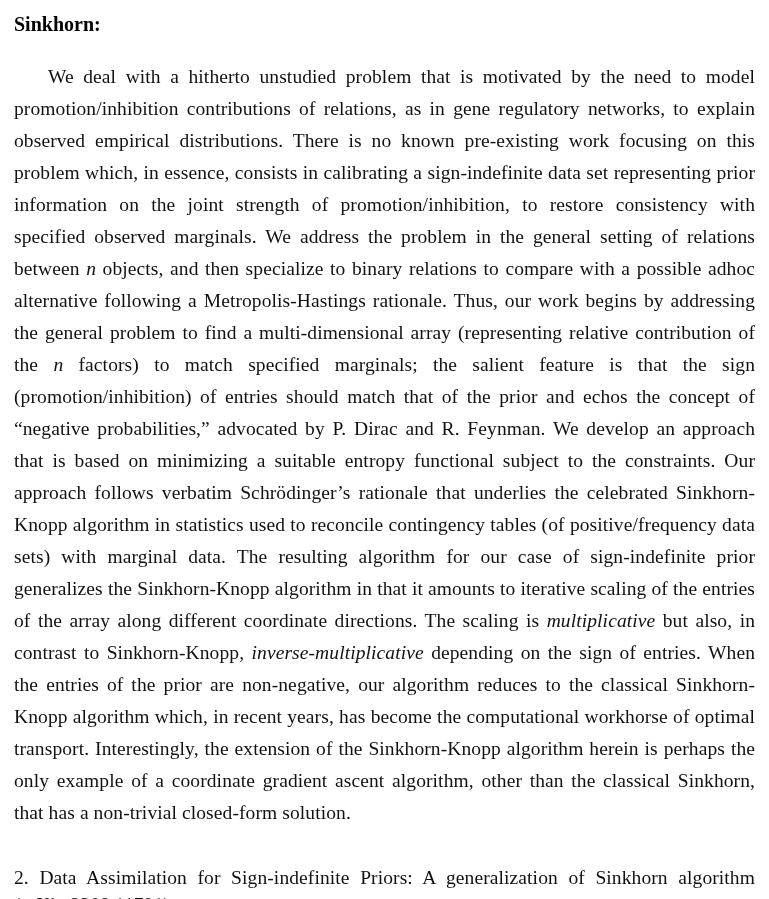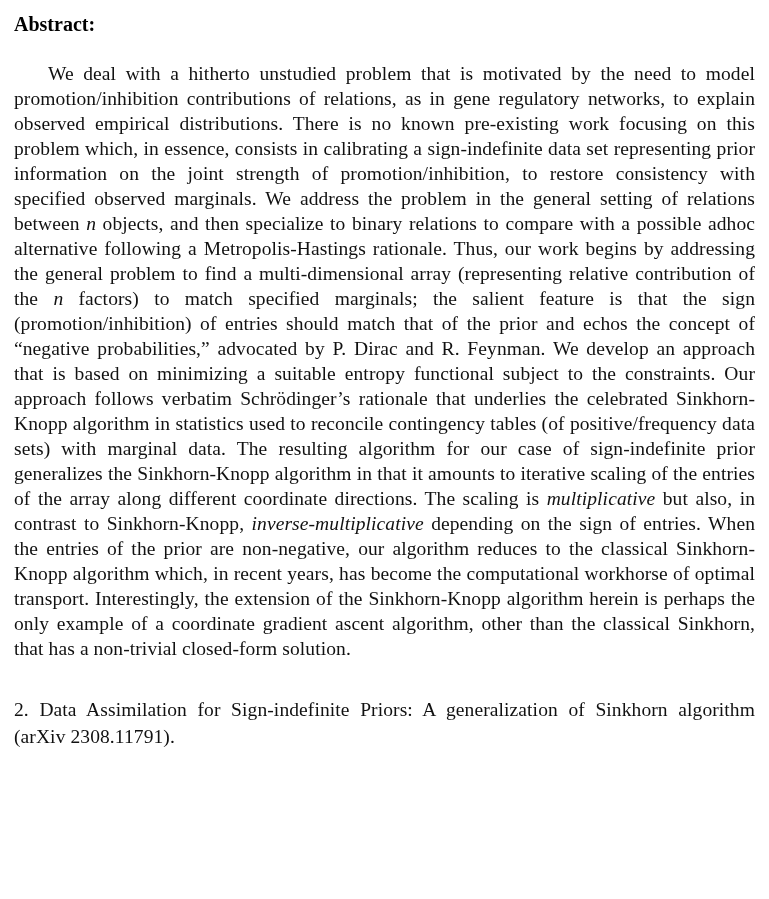--- a/index.html
+++ b/index.html
@@ -22,41 +22,41 @@
     font-family: "Liberation Serif", "DejaVu Serif", serif;
     font-size: 20px;
     font-weight: bold;
     color: #000000;
     line-height: 26px;
   }
   .abstract-para {
     margin-top: 24px;
     text-align: justify;
     text-indent: 34px;
-    line-height: 25px;
+    line-height: 32px;
     letter-spacing: 0.1px;
   }
   .abstract-para .it {
     font-style: italic;
   }
   .references-block {
     margin-top: 36px;
   }
   .ref-item {
     text-align: justify;
     line-height: 26.5px;
     letter-spacing: 0.1px;
   }
 </style>
 </head>
 <body>
 
 <div class="page">
 
-  <div class="section-heading">Abstract:</div>
+  <div class="section-heading">Sinkhorn:</div>
 
   <p class="abstract-para"><span>We deal with a hitherto unstudied problem that is motivated by the need to model promotion/inhibition contributions of relations, as in gene regulatory networks, to explain observed empirical distributions. There is no known pre-existing work focusing on this problem which, in essence, consists in calibrating a sign-indefinite data set representing prior information on the joint strength of promotion/inhibition, to restore consistency with specified observed marginals. We address the problem in the general setting of relations between </span><span class="it">n</span><span> objects, and then specialize to binary relations to compare with a possible adhoc alternative following a Metropolis-Hastings rationale. Thus, our work begins by addressing the general problem to find a multi-dimensional array (representing relative contribution of the </span><span class="it">n</span><span> factors) to match specified marginals; the salient feature is that the sign (promotion/inhibition) of entries should match that of the prior and echos the concept of “negative probabilities,” advocated by P. Dirac and R. Feynman. We develop an approach that is based on minimizing a suitable entropy functional subject to the constraints. Our approach follows verbatim Schrödinger’s rationale that underlies the celebrated Sinkhorn-Knopp algorithm in statistics used to reconcile contingency tables (of positive/frequency data sets) with marginal data. The resulting algorithm for our case of sign-indefinite prior generalizes the Sinkhorn-Knopp algorithm in that it amounts to iterative scaling of the entries of the array along different coordinate directions. The scaling is </span><span class="it">multiplicative</span><span> but also, in contrast to Sinkhorn-Knopp, </span><span class="it">inverse-multiplicative</span><span> depending on the sign of entries. When the entries of the prior are non-negative, our algorithm reduces to the classical Sinkhorn-Knopp algorithm which, in recent years, has become the computational workhorse of optimal transport. Interestingly, the extension of the Sinkhorn-Knopp algorithm herein is perhaps the only example of a coordinate gradient ascent algorithm, other than the classical Sinkhorn, that has a non-trivial closed-form solution.</span></p>
 
   <div class="references-block">
     <p class="ref-item">2. Data Assimilation for Sign-indefinite Priors: A generalization of Sinkhorn algorithm (arXiv 2308.11791).</p>
   </div>
 
 </div>
 
 </body></html>

